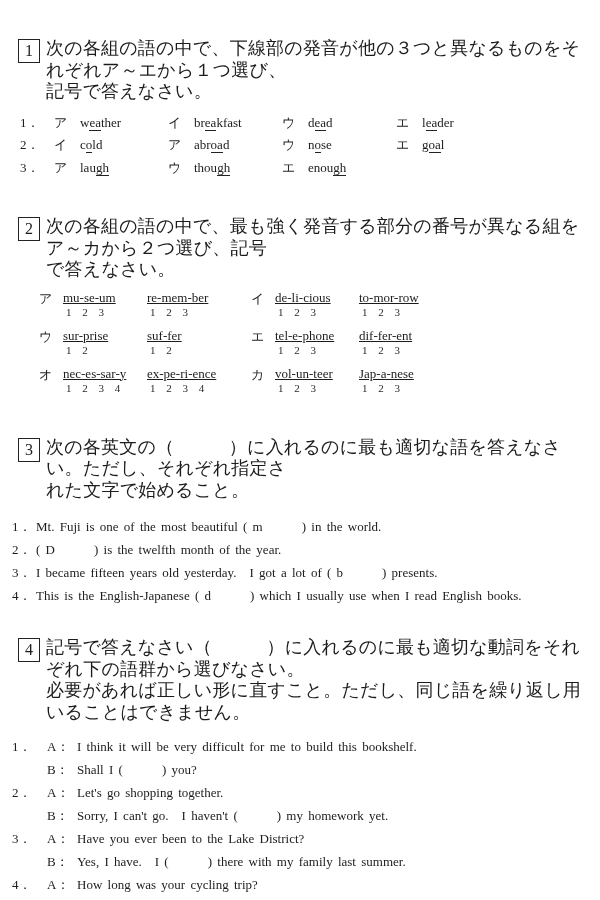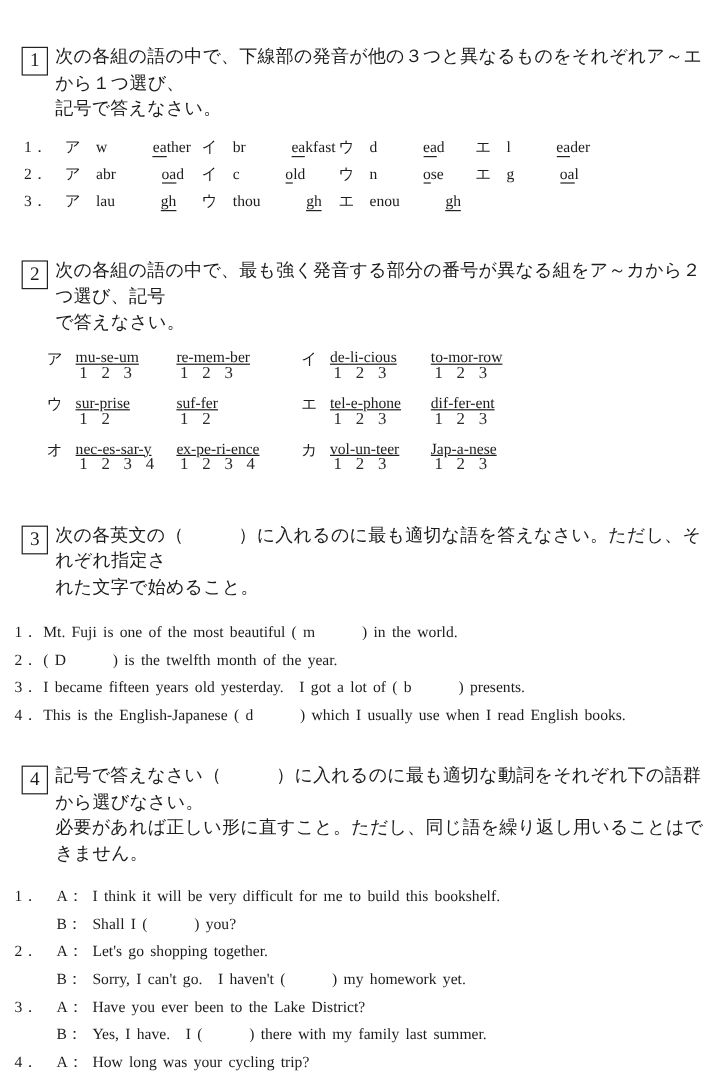--- a/index.html
+++ b/index.html
@@ -11,34 +11,34 @@
   .page { box-sizing:border-box; width:600px; height:900px; padding:38px 12px 0 12px; }
 
   
   .sec { margin-bottom:38px; }
   .sec-head { display:flex; align-items:flex-start; margin-bottom:9px; }
   .numbox {
     flex:0 0 auto; width:20px; height:22px; border:1.5px solid #222;
     display:flex; align-items:center; justify-content:center;
     font-size:16px; margin:1px 6px 0 6px; background:#fff;
   }
-  .inst { font-size:15px; line-height:21.5px; letter-spacing:0.2px; }
+  .inst { font-size:18px; line-height:21.5px; letter-spacing:0.2px; }
 
   
   .s1rows { margin-left:8px; }
   .s1row { display:grid; grid-template-columns:34px 114px 114px 114px auto; line-height:22.5px; }
   .kana { display:inline-block; width:26px; }
   .word { word-spacing:1px; }
-  .ul { border-bottom:1.2px solid #222;margin-left:38px; }
+  .ul { border-bottom:1.2px solid #222; }
 
   
   .s2grid { display:grid; grid-template-columns:212px auto; margin-left:27px; row-gap:9px; }
   .s2group { display:grid; grid-template-columns:24px 84px auto; }
   .syl { line-height:15px;text-decoration:underline; }
-  .nums { line-height:14px; padding-left:3px; word-spacing:8px; font-size:14px; color:#2a2a2a; }
+  .nums { line-height:14px; padding-left:3px; word-spacing:8px; font-size:11px; color:#2a2a2a; }
 
   
   .s3items { margin-top:14px; }
   .s3item { display:grid; grid-template-columns:24px 1fr; line-height:23px; }
   .etext { word-spacing:2px; }
 
   
   .s4items { margin-top:12px; }
   .dline { display:grid; grid-template-columns:35px 30px 1fr; line-height:23px; }
   .dline .inum { padding-left:0; }
@@ -63,22 +63,22 @@
     <div class="s1rows">
       <div class="s1row">
         <span class="inum">1．</span>
         <span><span class="kana">ア</span><span class="word"><span>w</span><span class="ul">ea</span><span>ther</span></span></span>
         <span><span class="kana">イ</span><span class="word"><span>br</span><span class="ul">ea</span><span>kfast</span></span></span>
         <span><span class="kana">ウ</span><span class="word"><span>d</span><span class="ul">ea</span><span>d</span></span></span>
         <span><span class="kana">エ</span><span class="word"><span>l</span><span class="ul">ea</span><span>der</span></span></span>
       </div>
       <div class="s1row">
         <span class="inum">2．</span>
+        <span><span class="kana">イ</span><span class="word"><span>c</span><span class="ul">o</span><span>ld</span></span></span>
         <span><span class="kana">ア</span><span class="word"><span>abr</span><span class="ul">oa</span><span>d</span></span></span>
-        <span><span class="kana">イ</span><span class="word"><span>c</span><span class="ul">o</span><span>ld</span></span></span>
         <span><span class="kana">ウ</span><span class="word"><span>n</span><span class="ul">o</span><span>se</span></span></span>
         <span><span class="kana">エ</span><span class="word"><span>g</span><span class="ul">oa</span><span>l</span></span></span>
       </div>
       <div class="s1row">
         <span class="inum">3．</span>
         <span><span class="kana">ア</span><span class="word"><span>lau</span><span class="ul">gh</span><span></span></span></span>
         <span><span class="kana">ウ</span><span class="word"><span>thou</span><span class="ul">gh</span><span></span></span></span>
         <span><span class="kana">エ</span><span class="word"><span>enou</span><span class="ul">gh</span><span></span></span></span>
       </div>
     </div>

